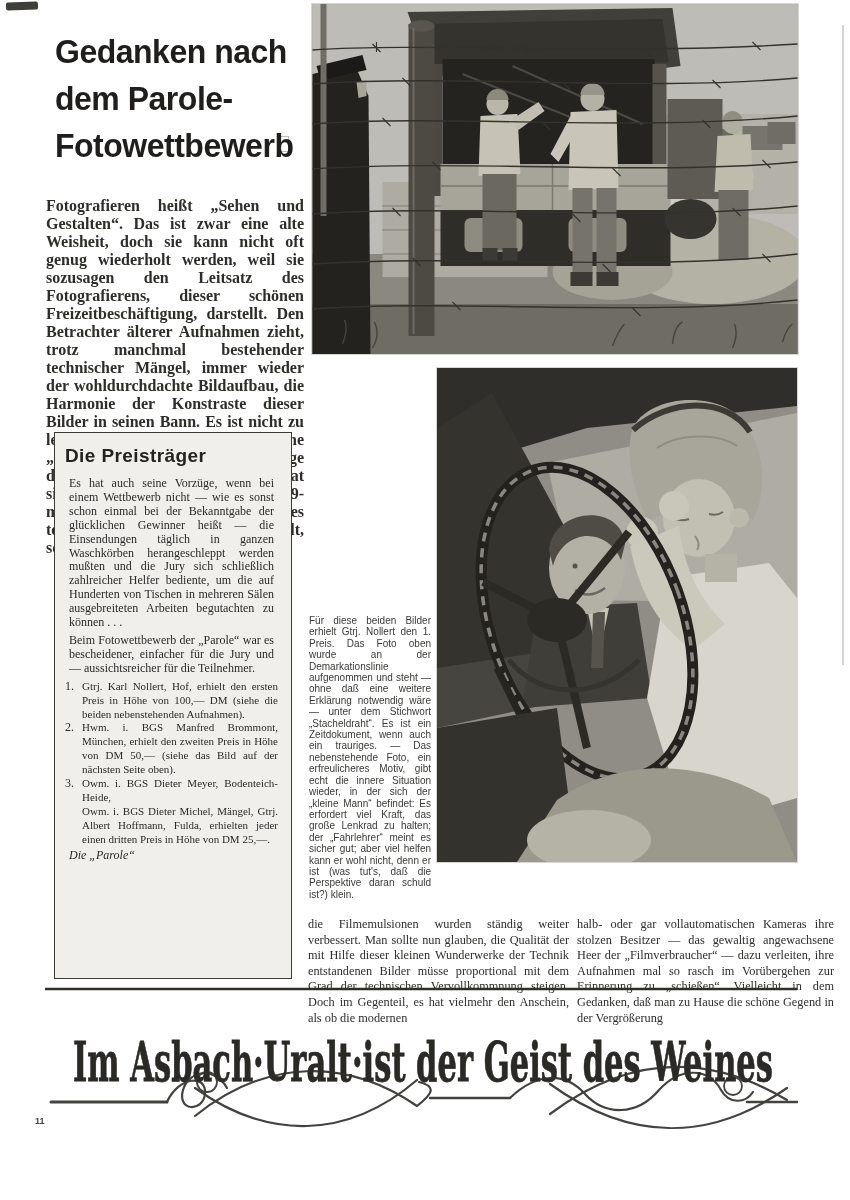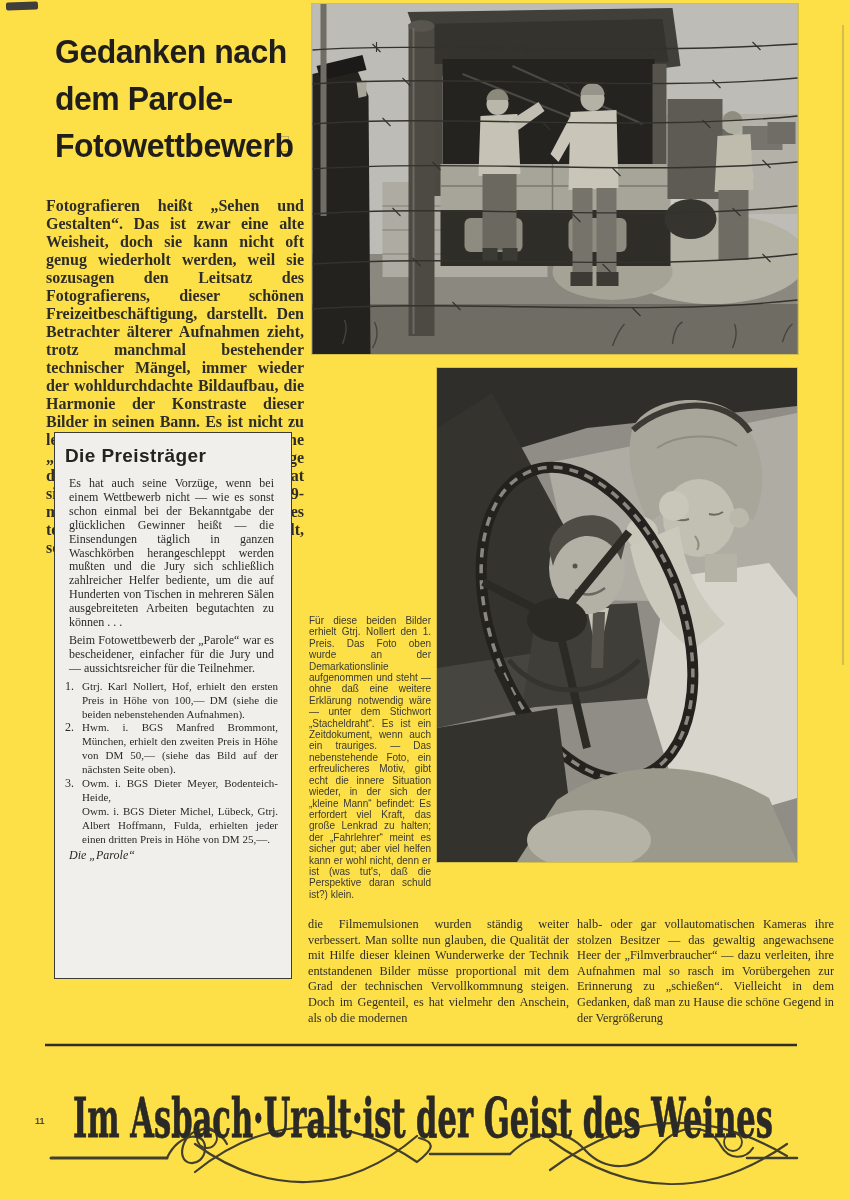--- a/index.html
+++ b/index.html
@@ -1,18 +1,18 @@
 <!DOCTYPE html>
 <html><head>
 <meta charset="utf-8">
 <style>
   html,body{margin:0;padding:0;background:#d8d7d3;}
   .page{
     position:relative;width:850px;height:1200px;margin:0 auto;
-    background:#fde047;overflow:hidden;
+    background:#ffffff;overflow:hidden;
     font-family:"Liberation Serif",serif;color:#2b2a28;
   }
   .abs{position:absolute;}
   .headline{
     font-family:"Liberation Sans",sans-serif;font-weight:bold;
     font-size:34px;line-height:47px;letter-spacing:-0.5px;color:#1f1e1c;
     white-space:pre-line;transform:scaleX(0.94);transform-origin:left top;
   }
   .body-serif{
     font-size:16px;line-height:18px;text-align:justify;color:#2e2d2a;font-weight:bold;
@@ -65,21 +65,21 @@
       <span class="pl-num">1.</span>
       <span class="pl-text">Gtrj. Karl Nollert, Hof, erhielt den ersten Preis in Höhe von 100,— DM (siehe die beiden nebenstehenden Aufnahmen).</span>
     </div>
     <div class="pl-item">
       <span class="pl-num">2.</span>
       <span class="pl-text">Hwm. i. BGS Manfred Brommont, München, erhielt den zweiten Preis in Höhe von DM 50,— (siehe das Bild auf der nächsten Seite oben).</span>
     </div>
     <div class="pl-item">
       <span class="pl-num">3.</span>
       <span class="pl-text">Owm. i. BGS Dieter Meyer, Bodenteich-Heide,
-Owm. i. BGS Dieter Michel, Lübeck, Gtrj. Albert Hoffmann, Fulda, erhielten jeder einen dritten Preis in Höhe von DM 25,—.</span>
+Owm. i. BGS Dieter Michel, Mängel, Gtrj. Albert Hoffmann, Fulda, erhielten jeder einen dritten Preis in Höhe von DM 25,—.</span>
     </div>
     <p class="prize-sig">Die „Parole“</p>
   </div>
 
   <div class="abs photo" style="left:312px;top:4px;width:486px;height:350px;">
     <svg width="486" height="350" viewBox="0 0 485 350">
       <rect x="0" y="0" width="485" height="350" fill="#bdbcb6"></rect>
       <rect x="0" y="250" width="485" height="100" fill="#8a887f"></rect>
       <rect x="0" y="300" width="485" height="50" fill="#6e6c63"></rect>
       <g>
@@ -219,21 +219,21 @@
         <ellipse cx="152" cy="472" rx="62" ry="30" fill="#b5b2a6"></ellipse>
       </g>
     </svg>
   </div>
 
   <div class="abs photo-caption" style="left:309px;top:615px;width:122px;">Für diese beiden Bilder erhielt Gtrj. Nollert den 1. Preis. Das Foto oben wurde an der Demarkationslinie aufgenommen und steht — ohne daß eine weitere Erklärung notwendig wäre — unter dem Stichwort „Stacheldraht“. Es ist ein Zeitdokument, wenn auch ein trauriges. — Das nebenstehende Foto, ein erfreulicheres Motiv, gibt echt die innere Situation wieder, in der sich der „kleine Mann“ befindet: Es erfordert viel Kraft, das große Lenkrad zu halten; der „Fahrlehrer“ meint es sicher gut; aber viel helfen kann er wohl nicht, denn er ist (was tut's, daß die Perspektive daran schuld ist?) klein.</div>
 
   <div class="abs bottom-serif" style="left:308px;top:881px;width:261px;">die Filmemulsionen wurden ständig weiter verbessert. Man sollte nun glauben, die Qualität der mit Hilfe dieser kleinen Wunderwerke der Technik entstandenen Bilder müsse proportional mit dem Grad der technischen Vervollkommnung steigen. Doch im Gegenteil, es hat vielmehr den Anschein, als ob die modernen</div>
   <div class="abs bottom-serif" style="left:577px;top:881px;width:257px;">halb- oder gar vollautomatischen Kameras ihre stolzen Besitzer — das gewaltig angewachsene Heer der „Filmverbraucher“ — dazu verleiten, ihre Aufnahmen mal so rasch im Vorübergehen zur Erinnerung zu „schießen“. Vielleicht in dem Gedanken, daß man zu Hause die schöne Gegend in der Vergrößerung</div>
 
-  <div class="abs" style="left:45px;top:1040px;width:760px;height:160px;">
+  <div class="abs" style="left:45px;top:984px;width:760px;height:160px;">
     <svg width="760" height="160" viewBox="0 0 760 160">
       <line x1="0" y1="5" x2="752" y2="5" stroke="#2f2e2b" stroke-width="2.5"></line>
       <text x="378" y="97" text-anchor="middle" textLength="700" lengthAdjust="spacingAndGlyphs" font-family="DejaVu Serif, serif" font-weight="bold" font-size="54" fill="#2a2926" stroke="#2a2926" stroke-width="0.8">Im Asbach·Uralt·ist der Geist des Weines</text>
       <g stroke="#2f2e2b" stroke-width="2.2" fill="none" stroke-linecap="round" opacity="0.9">
         <line x1="6" y1="118" x2="122" y2="118" stroke-width="3"></line>
         <path d="M122 118 C134 92 162 90 160 110 C158 128 132 128 138 106 C144 86 170 82 182 104"></path>
         <path d="M150 132 C222 74 302 74 372 122 C390 108 390 102 374 98"></path>
         <path d="M150 104 C222 156 302 156 372 96"></path>
         <line x1="385" y1="114" x2="465" y2="114" stroke-width="2.5"></line>
         <path d="M465 114 C492 88 520 88 540 110 C560 132 592 132 614 106 C636 82 664 84 676 106 C684 120 700 120 708 108"></path>

